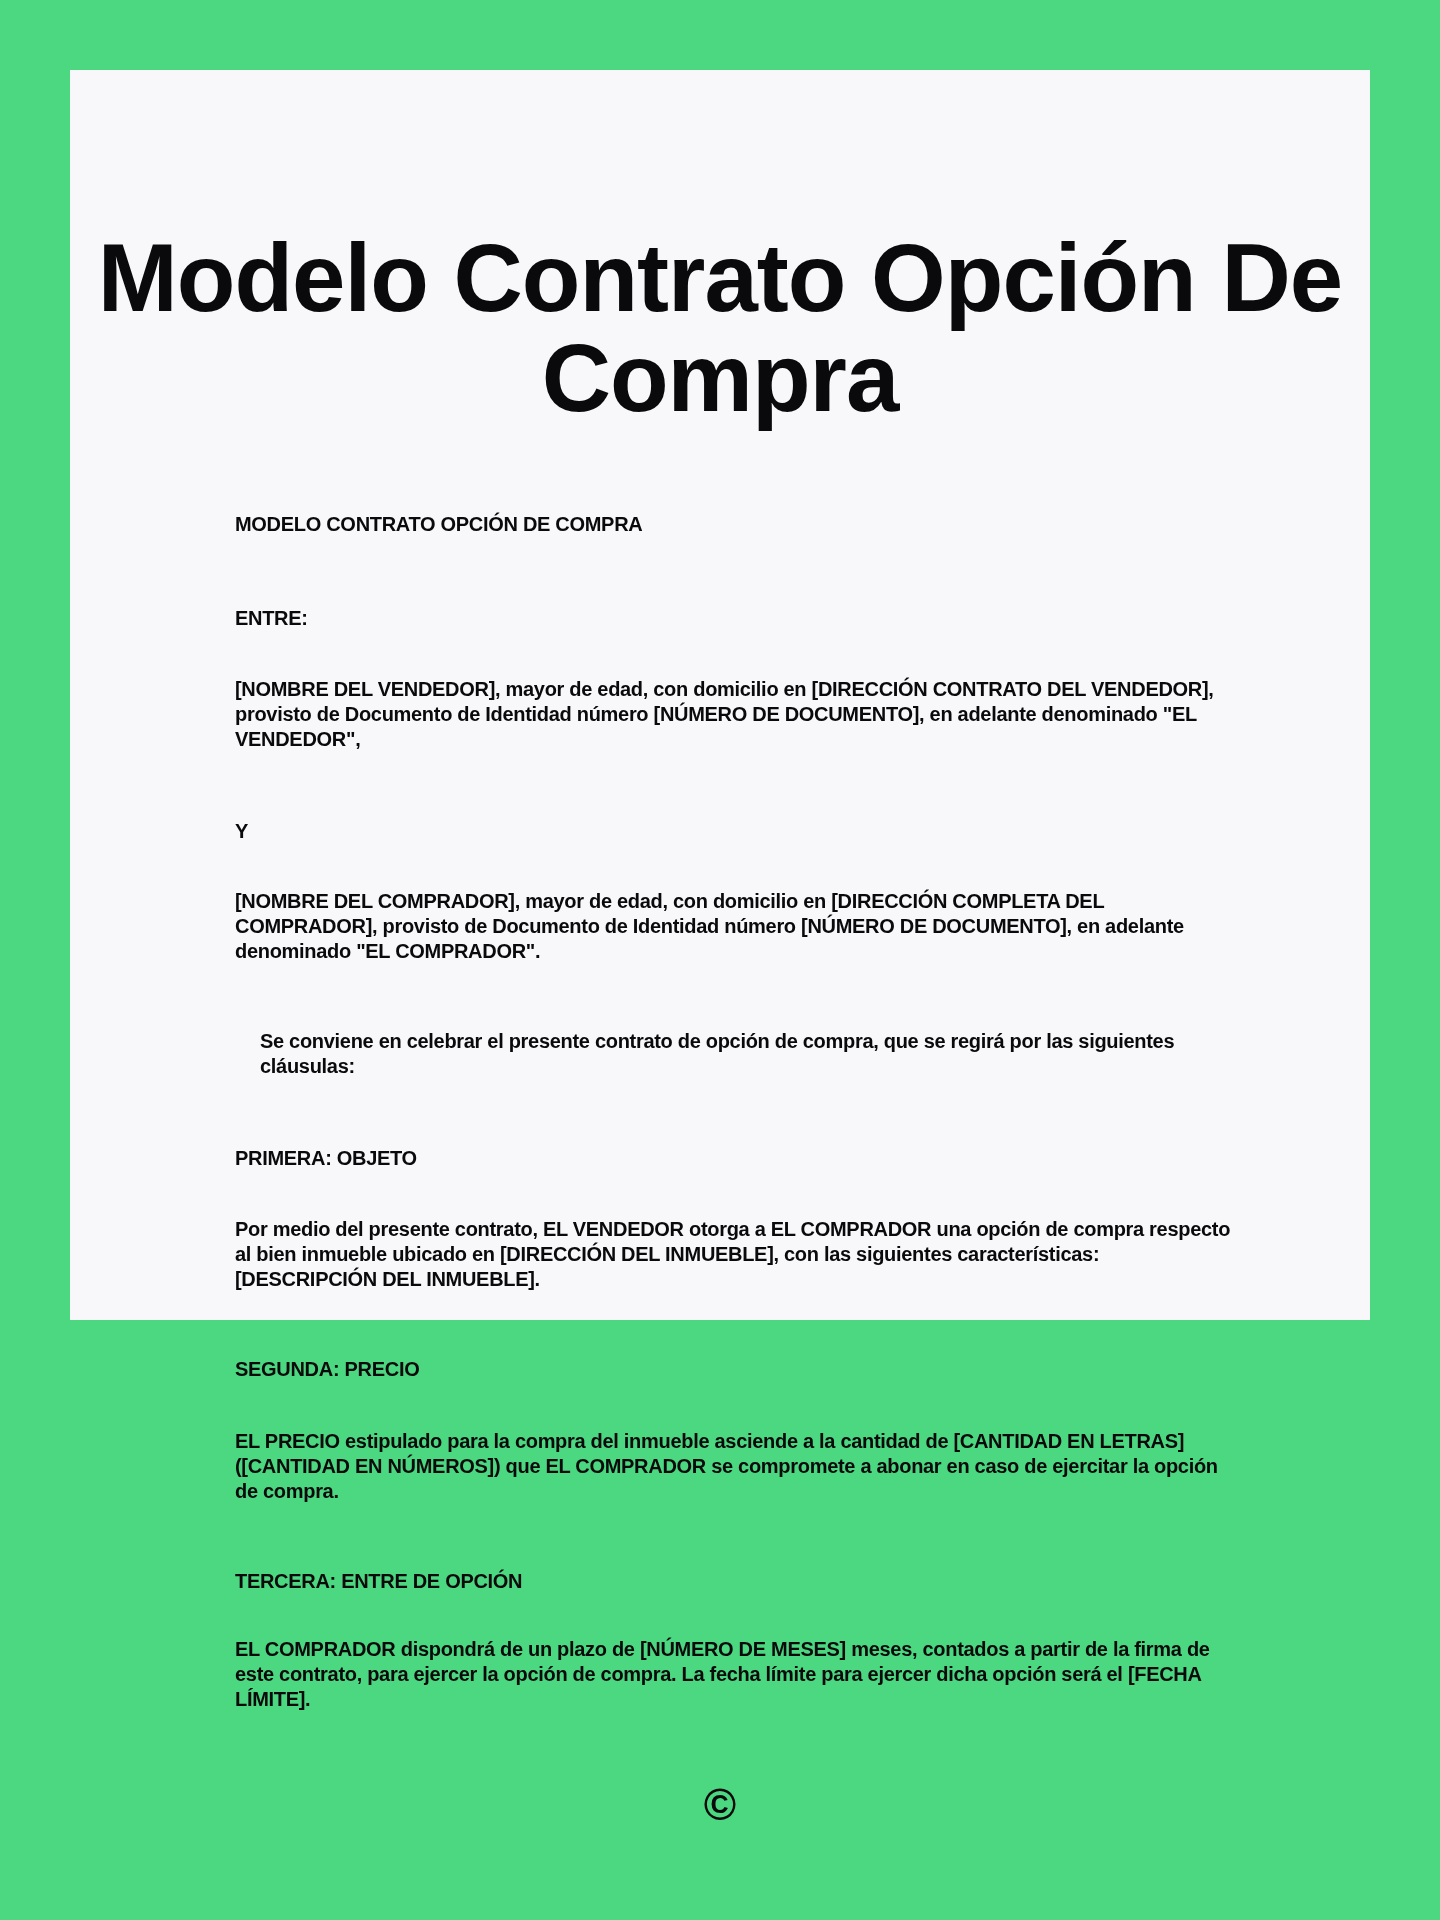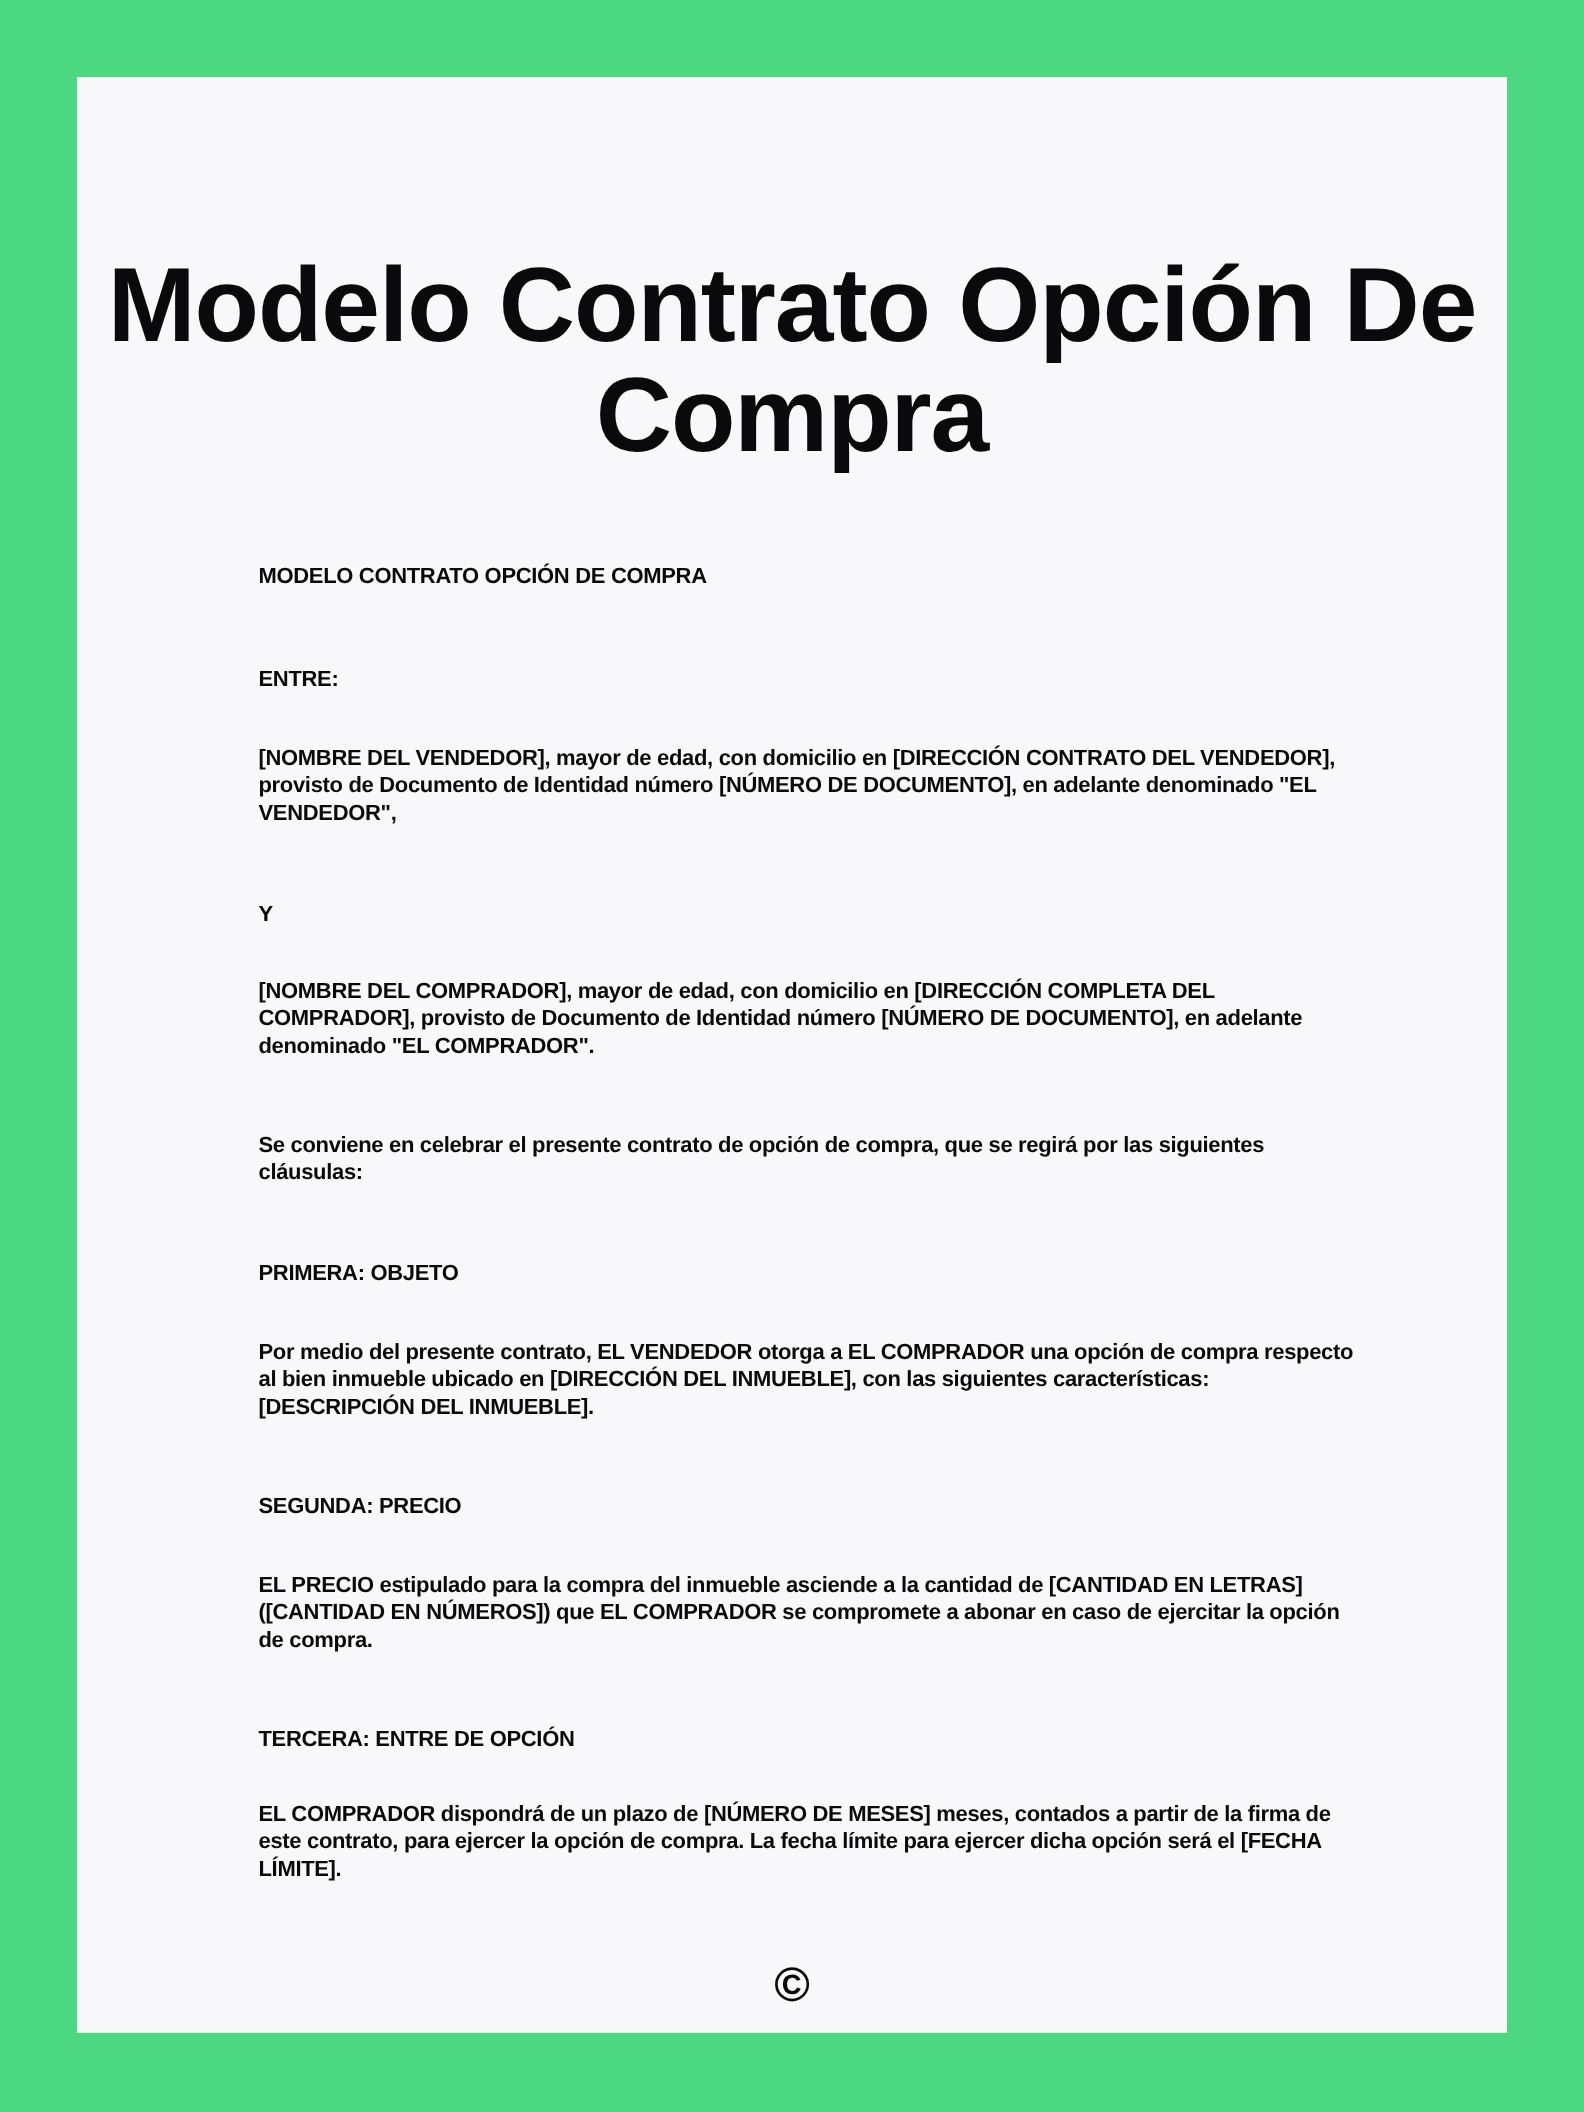--- a/index.html
+++ b/index.html
@@ -16,21 +16,21 @@
   .canvas {
     position: absolute;
     inset: 0;
     background: #4bd881;
   }
   .sheet {
     position: absolute;
     left: 70px;
     top: 70px;
     width: 1300px;
-    height: 1778px;
+    height: 1250px;
     background: #f8f8fb;
   }
   .title {
     position: absolute;
     top: 158px;
     left: 0;
     width: 100%;
     margin: 0;
     text-align: center;
     font-size: 96px;
@@ -50,21 +50,21 @@
     font-weight: 700;
     letter-spacing: -0.3px;
     color: #0a0a0c;
     white-space: pre-line;
   }
   .doc-heading   { top: 442px; }
   .entre         { top: 536px; }
   .seller        { top: 607px; }
   .and-label     { top: 749px; }
   .buyer         { top: 819px; }
-  .intro         { top: 959px; }
+  .intro         { top: 959px; margin-left: 25px; }
   .c1-title      { top: 1076px; }
   .c1-body       { top: 1147px; }
   .c2-title      { top: 1287px; }
   .c2-body       { top: 1359px; }
   .c3-title      { top: 1499px; }
   .c3-body       { top: 1567px; }
   .copyright {
     position: absolute;
     top: 1712px;
     left: 0;

